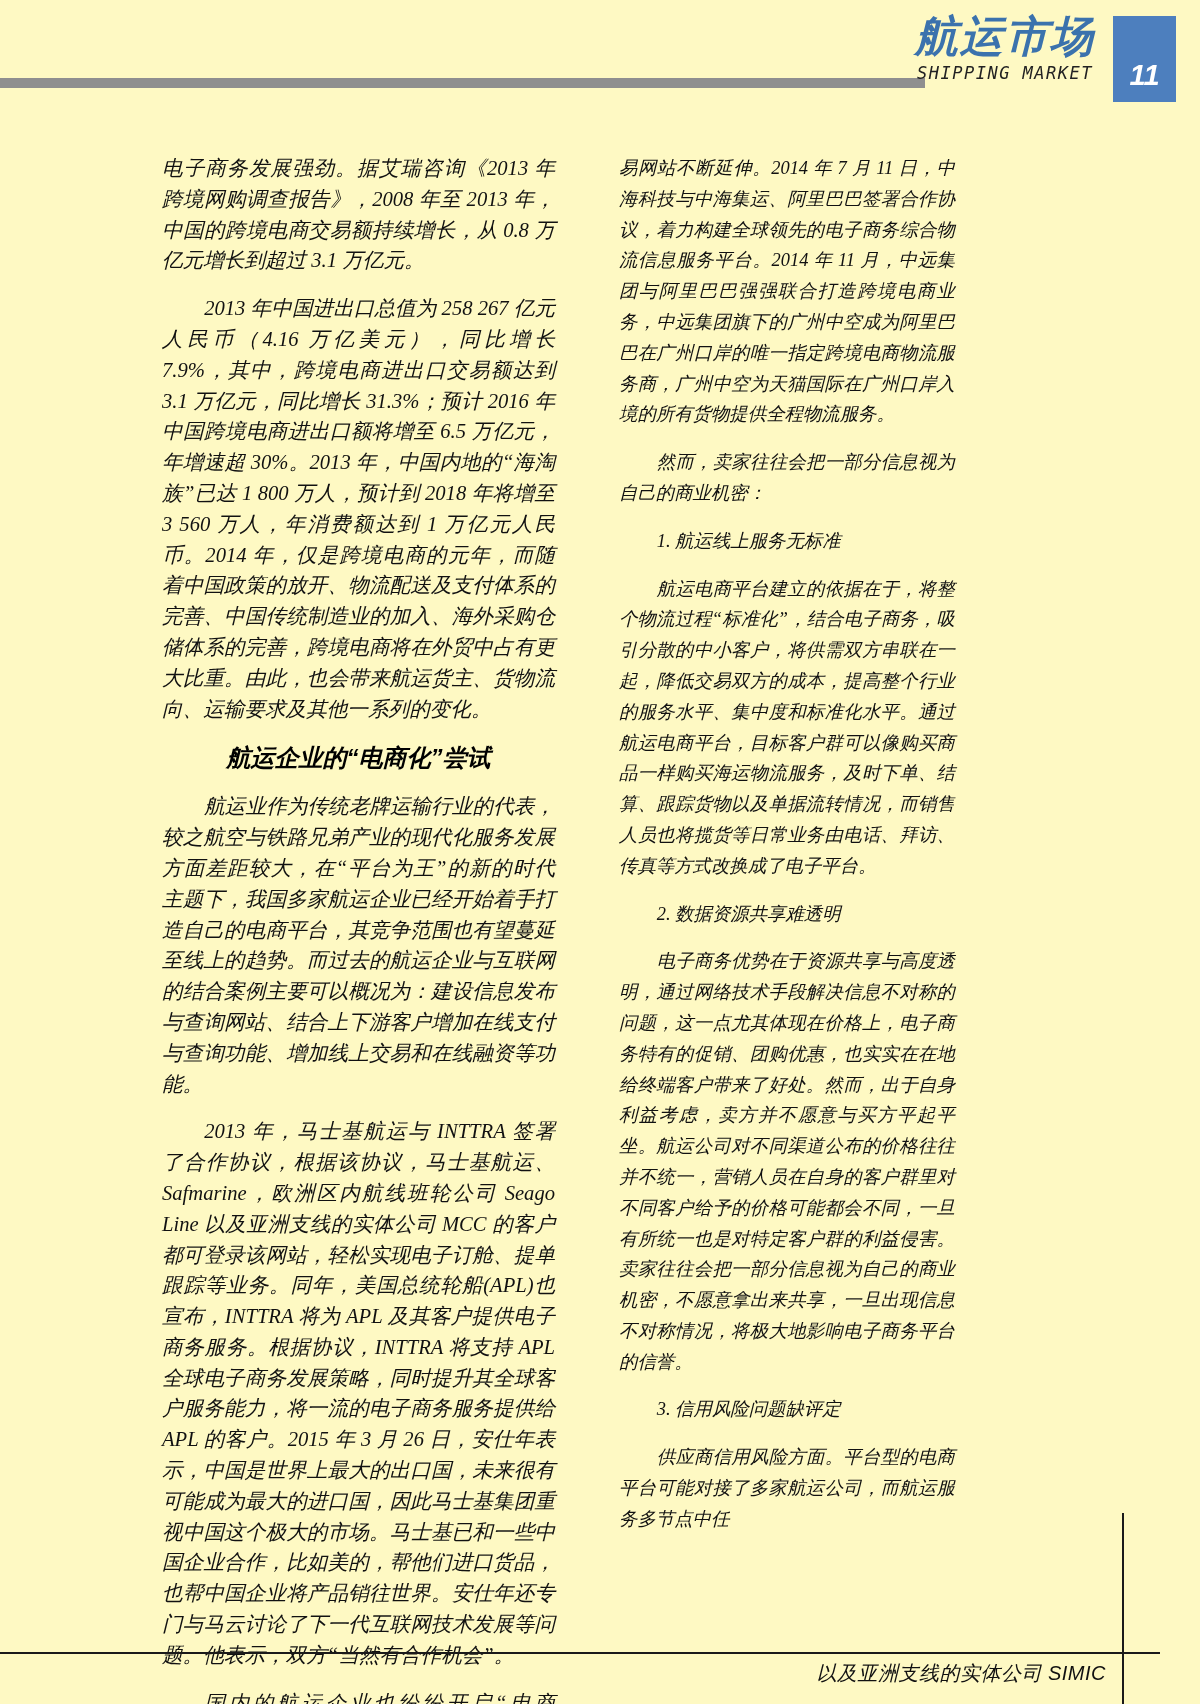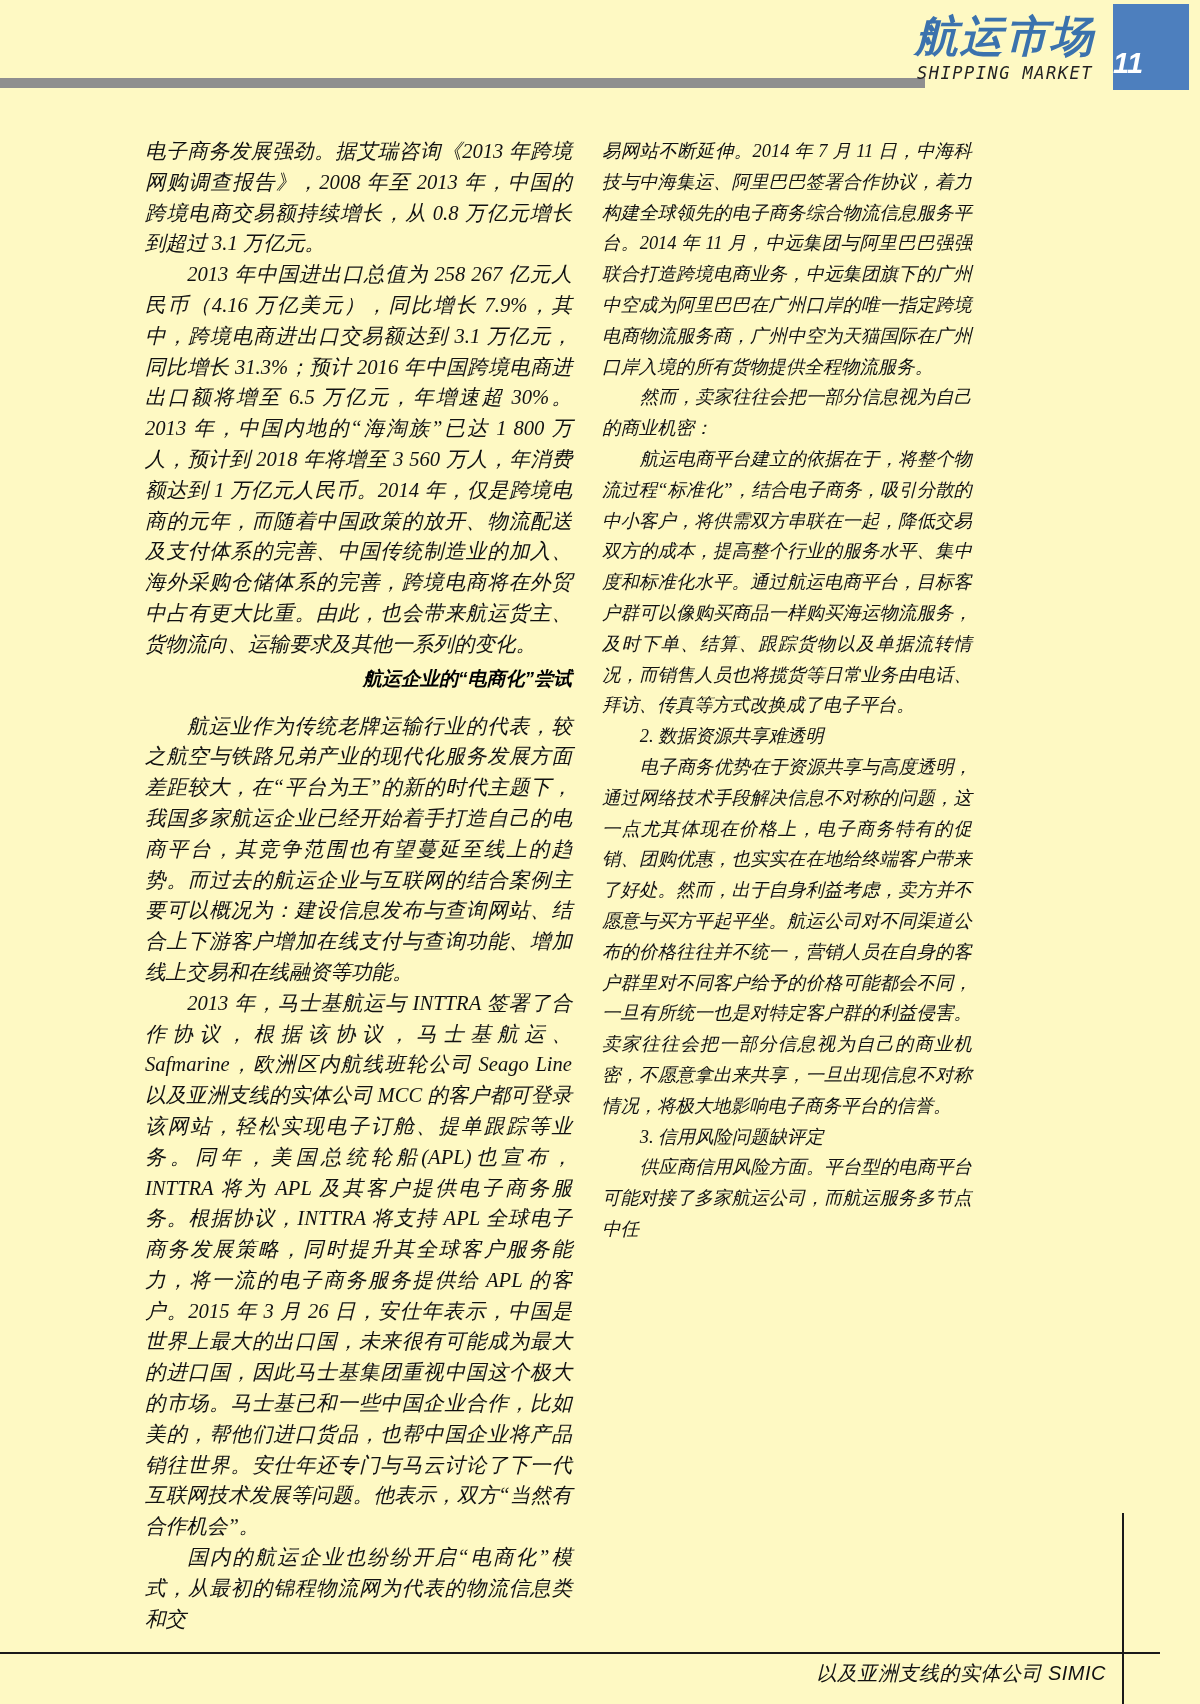--- a/index.html
+++ b/index.html
@@ -47,28 +47,29 @@
     font-family: "DejaVu Sans Mono", "Liberation Mono", monospace;
     font-size: 17px;
     letter-spacing: 1.5px;
     color: #222222;
     margin-top: 3px;
     white-space: nowrap;
   }
   .page-number-badge {
     position: absolute;
     left: 1113px;
-    top: 4px;
-    width: 76px;
+    top: 16px;
+    width: 63px;
     height: 86px;
     background: var(--badge-blue, #4d7fbe);
     color: #ffffff;
     font-family: "Liberation Sans", "DejaVu Sans", sans-serif;
     font-weight: bold;
     font-size: 29px;
+    text-align: center;
     line-height: 118px; 
   }
 
   
   .column {
     position: absolute;
     top: 136px;
     text-align: justify;
   }
   .column-left {
@@ -77,33 +78,33 @@
     font-size: 20.6px;
     line-height: 30.8px;
   }
   .column-right {
     left: 602px;
     width: 370px;
     font-size: 18.4px;
     line-height: 30.8px;
   }
   .para {
-    margin: 0;
+    margin: 17px;
     padding: 0;
   }
   .para.indent {
     text-indent: 2.05em;
   }
   .col-heading {
     font-family: "Liberation Sans", "DejaVu Sans", sans-serif;
     font-weight: bold;
-    font-size: 19px;
+    font-size: 24px;
     line-height: 33px;
     margin: 2px 0 16px 0;
-    text-align: right;
+    text-align: center;
     text-indent: 0;
     color: #000000;
   }
 
   
   .footer-rule {
     position: absolute;
     left: 0;
     top: 1652px;
     width: 1160px;
@@ -146,20 +147,21 @@
       <p class="para">电子商务发展强劲。据艾瑞咨询《2013 年跨境网购调查报告》，2008 年至 2013 年，中国的跨境电商交易额持续增长，从 0.8 万亿元增长到超过 3.1 万亿元。</p>
       <p class="para indent">2013 年中国进出口总值为 258 267 亿元人民币（4.16 万亿美元），同比增长 7.9%，其中，跨境电商进出口交易额达到 3.1 万亿元，同比增长 31.3%；预计 2016 年中国跨境电商进出口额将增至 6.5 万亿元，年增速超 30%。2013 年，中国内地的“海淘族”已达 1 800 万人，预计到 2018 年将增至 3 560 万人，年消费额达到 1 万亿元人民币。2014 年，仅是跨境电商的元年，而随着中国政策的放开、物流配送及支付体系的完善、中国传统制造业的加入、海外采购仓储体系的完善，跨境电商将在外贸中占有更大比重。由此，也会带来航运货主、货物流向、运输要求及其他一系列的变化。</p>
       <h2 class="col-heading">航运企业的“电商化”尝试</h2>
       <p class="para indent">航运业作为传统老牌运输行业的代表，较之航空与铁路兄弟产业的现代化服务发展方面差距较大，在“平台为王”的新的时代主题下，我国多家航运企业已经开始着手打造自己的电商平台，其竞争范围也有望蔓延至线上的趋势。而过去的航运企业与互联网的结合案例主要可以概况为：建设信息发布与查询网站、结合上下游客户增加在线支付与查询功能、增加线上交易和在线融资等功能。</p>
       <p class="para indent">2013 年，马士基航运与 INTTRA 签署了合作协议，根据该协议，马士基航运、Safmarine，欧洲区内航线班轮公司 Seago Line 以及亚洲支线的实体公司 MCC 的客户都可登录该网站，轻松实现电子订舱、提单跟踪等业务。同年，美国总统轮船(APL)也宣布，INTTRA 将为 APL 及其客户提供电子商务服务。根据协议，INTTRA 将支持 APL 全球电子商务发展策略，同时提升其全球客户服务能力，将一流的电子商务服务提供给 APL 的客户。2015 年 3 月 26 日，安仕年表示，中国是世界上最大的出口国，未来很有可能成为最大的进口国，因此马士基集团重视中国这个极大的市场。马士基已和一些中国企业合作，比如美的，帮他们进口货品，也帮中国企业将产品销往世界。安仕年还专门与马云讨论了下一代互联网技术发展等问题。他表示，双方“当然有合作机会”。</p>
       <p class="para indent">国内的航运企业也纷纷开启“电商化”模式，从最初的锦程物流网为代表的物流信息类和交</p>
     </div>
   <div class="column column-right">
       <p class="para">易网站不断延伸。2014 年 7 月 11 日，中海科技与中海集运、阿里巴巴签署合作协议，着力构建全球领先的电子商务综合物流信息服务平台。2014 年 11 月，中远集团与阿里巴巴强强联合打造跨境电商业务，中远集团旗下的广州中空成为阿里巴巴在广州口岸的唯一指定跨境电商物流服务商，广州中空为天猫国际在广州口岸入境的所有货物提供全程物流服务。</p>
       <p class="para indent">然而，卖家往往会把一部分信息视为自己的商业机密：</p>
+      <p class="para indent">1. 航运线上服务无标准</p>
       <p class="para indent">航运电商平台建立的依据在于，将整个物流过程“标准化”，结合电子商务，吸引分散的中小客户，将供需双方串联在一起，降低交易双方的成本，提高整个行业的服务水平、集中度和标准化水平。通过航运电商平台，目标客户群可以像购买商品一样购买海运物流服务，及时下单、结算、跟踪货物以及单据流转情况，而销售人员也将揽货等日常业务由电话、拜访、传真等方式改换成了电子平台。</p>
       <p class="para indent">2. 数据资源共享难透明</p>
       <p class="para indent">电子商务优势在于资源共享与高度透明，通过网络技术手段解决信息不对称的问题，这一点尤其体现在价格上，电子商务特有的促销、团购优惠，也实实在在地给终端客户带来了好处。然而，出于自身利益考虑，卖方并不愿意与买方平起平坐。航运公司对不同渠道公布的价格往往并不统一，营销人员在自身的客户群里对不同客户给予的价格可能都会不同，一旦有所统一也是对特定客户群的利益侵害。卖家往往会把一部分信息视为自己的商业机密，不愿意拿出来共享，一旦出现信息不对称情况，将极大地影响电子商务平台的信誉。</p>
       <p class="para indent">3. 信用风险问题缺评定</p>
       <p class="para indent">供应商信用风险方面。平台型的电商平台可能对接了多家航运公司，而航运服务多节点中任</p>
     </div>
 
   <div class="footer-rule"></div>
   <div class="footer-vertical-rule"></div>
   <div class="footer-text">以及亚洲支线的实体公司 SIMIC</div>

